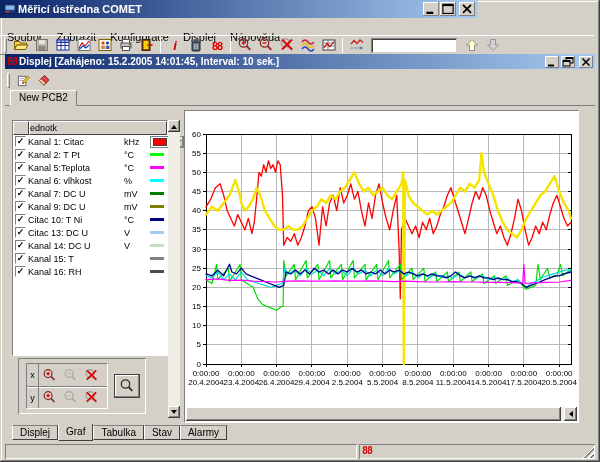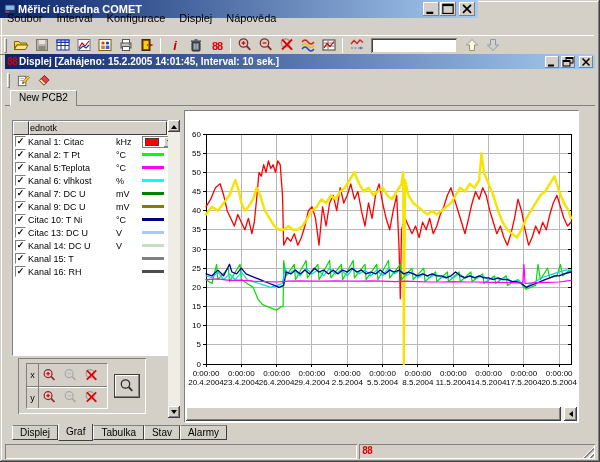--- a/index.html
+++ b/index.html
@@ -5,21 +5,21 @@
 *{margin:0;padding:0;box-sizing:border-box}
 body{width:600px;height:462px;overflow:hidden;font-family:"Liberation Sans",sans-serif;background:#d4d0c8;position:relative}
 .screen{position:absolute;left:0;top:0;width:600px;height:462px;background:#d4d0c8;
   box-shadow:inset -1px -1px #404040,inset 1px 1px #d4d0c8,inset -2px -2px #808080,inset 2px 2px #fff}
 .raised1{box-shadow:inset -1px -1px #808080,inset 1px 1px #fff}
 .field{background:#fff;box-shadow:inset 1px 1px #808080,inset -1px -1px #d4d0c8,inset 2px 2px #404040,inset -2px -2px #fff}
 .titlebar{position:absolute;left:3;top:3;width:478px;height:18px;background:linear-gradient(90deg,#0a246a,#a6caf0);
   display:flex;align-items:center;padding:0 3px;gap:1px}
 .titlebar .ttl{color:#fff;font-weight:bold;font-size:11px;white-space:nowrap;flex:1}
 .wbtn{width:16px;height:14px;background:#d4d0c8;display:flex;align-items:center;justify-content:center;flex:none}
-.menubar{position:absolute;left:3;top:11px;width:594px;height:14px;display:flex;align-items:center;font-size:11px}
+.menubar{position:absolute;left:3;top:30px;width:594px;height:14px;display:flex;align-items:center;font-size:11px}
 .menuitem{padding:1px 7px}
 .toolbar{position:absolute;left:3;top:35px;width:594px;height:20px;border-top:1px solid #fff;border-bottom:1px solid #808080;
   display:flex;align-items:center;padding-left:2px}
 .grip{width:3px;height:15px;border:1px solid;border-color:#fff #808080 #808080 #fff;margin:0 3px 0 2px;flex:none}
 .tbtn{width:21px;height:18px;display:flex;align-items:center;justify-content:center;flex:none}
 .tbtn svg{width:16px;height:16px}
 .tsep{width:1px;height:15px;background:#808080;border-right:1px solid #fff;margin:0 3px;flex:none}
 .tfield{width:86px;height:15px;margin:0 4px;flex:none}
 .tgroups{display:contents}
 .childbar{position:absolute;left:5px;top:54px;width:590px;height:15px;background:linear-gradient(90deg,#0a246a,#a6caf0);
@@ -33,21 +33,21 @@
   border:1px solid #808080;border-bottom:none;border-left-color:#fff;border-top-color:#fff;z-index:2}
 .contentline{position:absolute;left:5px;top:105px;width:590px;height:1px;background:#fff;border-bottom:1px solid #808080}
 .chtable{position:absolute;left:12px;top:120px;width:156px;height:236px;background:#fff;
   border:1px solid;border-color:#808080 #fff #fff #808080;font-size:9px}
 .thead{display:flex;height:14px}
 .th{background:#d4d0c8;border:1px solid;border-color:#fff #404040 #404040 #fff;display:flex;align-items:center;
   justify-content:center;overflow:hidden;white-space:nowrap;flex:none}
 .trow{display:flex;height:13px;align-items:center}
 .cbx{width:11px;height:11px;margin:0 2px 0 2px;background:#fff;border:1px solid;border-color:#808080 #fff #fff #808080;
   font-size:9px;line-height:9px;text-align:center;font-weight:bold;flex:none}
-.cname{width:88px;overflow:hidden;white-space:nowrap;flex:none}
+.cname{width:96px;overflow:hidden;white-space:nowrap;flex:none}
 .cunit{width:26px;overflow:hidden;white-space:nowrap;flex:none}
 .ccol{flex:1;display:flex;align-items:center;padding-right:3px}
 .cline{height:3px;width:100%}
 .combo{display:flex;width:34px;height:12px;background:#fff;border:1px solid #808080;align-items:center}
 .combo .sw{width:14px;height:8px;margin-left:2px;border:1px solid #404040}
 .combo .cb-btn{margin-left:auto;width:11px;height:10px;background:#d4d0c8;box-shadow:inset -1px -1px #808080,inset 1px 1px #fff;
   display:flex;align-items:center;justify-content:center}
 .combo .arr{width:0;height:0;border:3px solid transparent;border-top:4px solid #000;margin-top:3px}
 .vscroll{position:absolute;left:168px;top:120px;width:12px;height:298px;background:#efede5}
 .sarr{position:absolute;left:0;width:12px;height:12px;background:#d4d0c8;box-shadow:inset -1px -1px #404040,inset 1px 1px #fff,inset -2px -2px #808080;
@@ -112,21 +112,21 @@
       </span>
     <span class="wbtn raised1" style="margin-left:2px">
         <svg viewBox="0 0 14 12">
           <path d="M3.5 2.5 L10.5 9.5 M10.5 2.5 L3.5 9.5" stroke="#000" stroke-width="1.5"></path>
         </svg>
       </span>
   </div>
 
   <div class="menubar">
       <span class="menuitem">Soubor</span>
-      <span class="menuitem">Interval</span>
+      <span class="menuitem">Zobrazit</span>
       <span class="menuitem">Konfigurace</span>
       <span class="menuitem">Displej</span>
       <span class="menuitem">Nápověda</span>
     </div>
 
   <div class="toolbar">
     <span class="grip"></span>
     <div class="tgroups"><span class="tbtn">
           <svg viewBox="0 0 16 16">
             <path d="M1.5 12.5 V4.5 h4.5 l1 1.5 h6.5 v2 h-10 z" fill="#ffd34d" stroke="#806000"></path>

